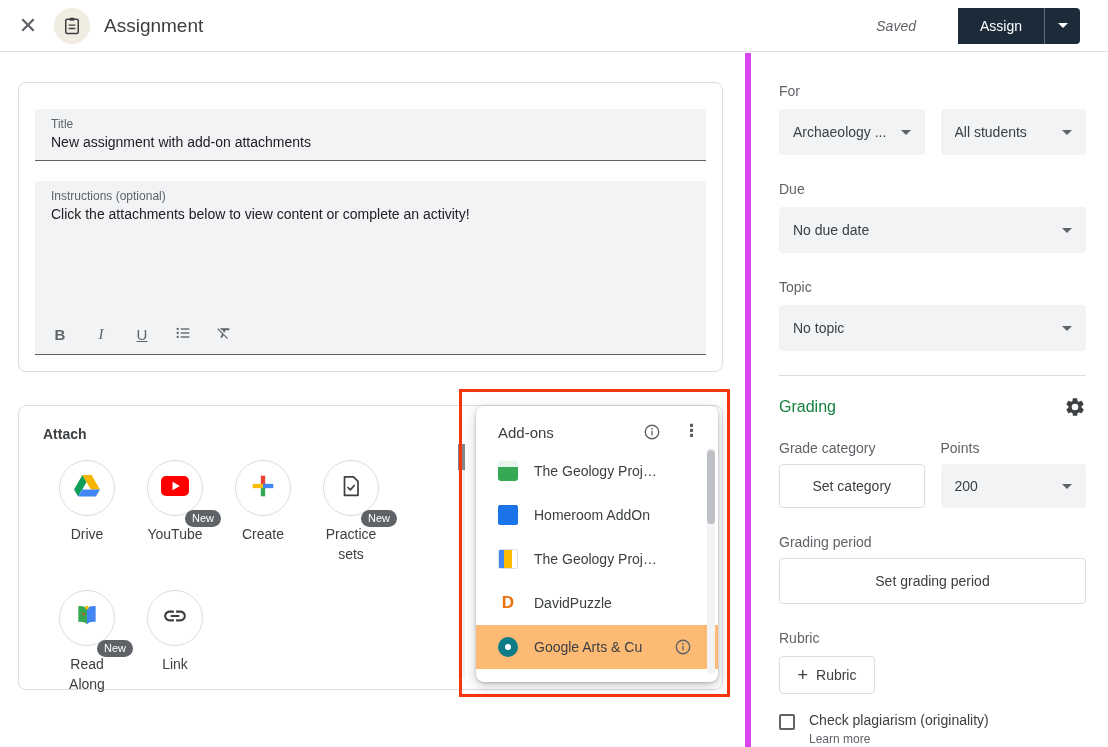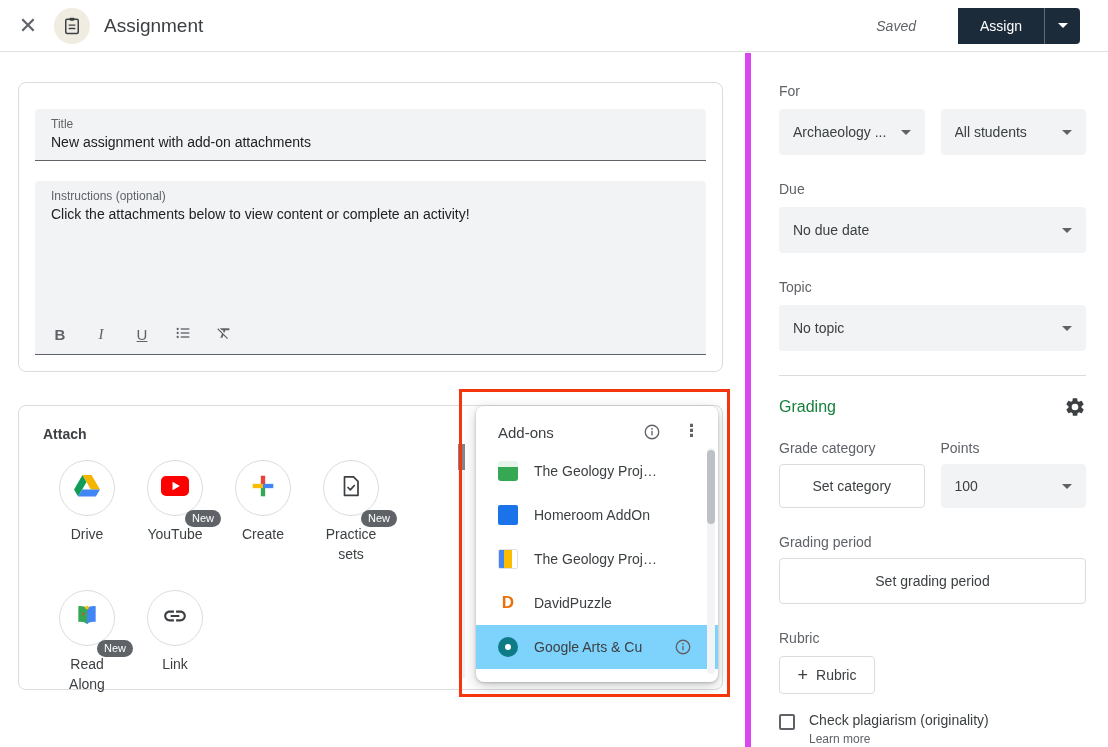--- a/index.html
+++ b/index.html
@@ -71,21 +71,21 @@
     box-shadow: 0 1px 3px rgba(60,64,67,.3), 0 4px 14px rgba(60,64,67,.25);
   }
   .addons-header { display: flex; align-items: flex-end; padding: 14px 12px 8px 22px; }
   .addons-title { font-size: 15px; color: #3c4043; flex: 1; }
   .addons-info { margin-right: 16px; cursor: pointer; display: flex; }
   .addons-menu { font-size: 17px; color: #5f6368; font-weight: bold; padding: 0 6px; cursor: pointer; }
   .addon-item {
     height: 44px; display: flex; align-items: center; gap: 16px;
     padding: 0 26px 0 22px; font-size: 14px; color: #3c4043; cursor: pointer;
   }
-  .addon-item.selected { background: #7dd3fc; }
+  .addon-item.selected { background: #fdba74; }
   .addon-icon { width: 20px; height: 20px; flex: none; }
   .addon-label { flex: 1; white-space: nowrap; overflow: hidden; }
   .ic-geo1 { background: linear-gradient(180deg, #e6f4ea 0 30%, #34a853 30% 100%); border-radius: 3px; }
   .ic-homeroom { background: #1a73e8; border-radius: 2px; }
   .ic-geo2 { background: linear-gradient(90deg, #4285f4 0 25%, #fbbc04 25% 70%, #fff 70% 100%); border: 1px solid #e0e0e0; border-radius: 2px; }
   .ic-david { display: flex; align-items: center; justify-content: center; font-weight: 800; font-size: 17px; color: #e8710a; }
   .ic-arts { background: #0e7c86; border-radius: 50%; position: relative; }
   .ic-arts::after { content: ""; position: absolute; inset: 7px; background: #fff; border-radius: 50%; }
   .popup-scroll { position: absolute; right: 3px; top: 42px; width: 8px; height: 226px; background: #f1f3f4; border-radius: 4px; }
   .popup-thumb { position: absolute; top: 2px; left: 0; width: 8px; height: 74px; background: #bdc1c6; border-radius: 4px; }
@@ -357,21 +357,21 @@
   <div class="grade-grid">
     <div class="grade-col">
       <div class="side-label">Grade category</div>
       <div class="outline-box">
         <span>Set category</span>
       </div>
     </div>
     <div class="grade-col">
       <div class="side-label">Points</div>
       <div class="select points-select">
-        <span class="sel-text">100</span>
+        <span class="sel-text">200</span>
         <span class="tri"></span>
       </div>
     </div>
   </div>
 
   <div class="side-label mt26">Grading period</div>
   <div class="outline-btn">
     <span>Set grading period</span>
   </div>
 

